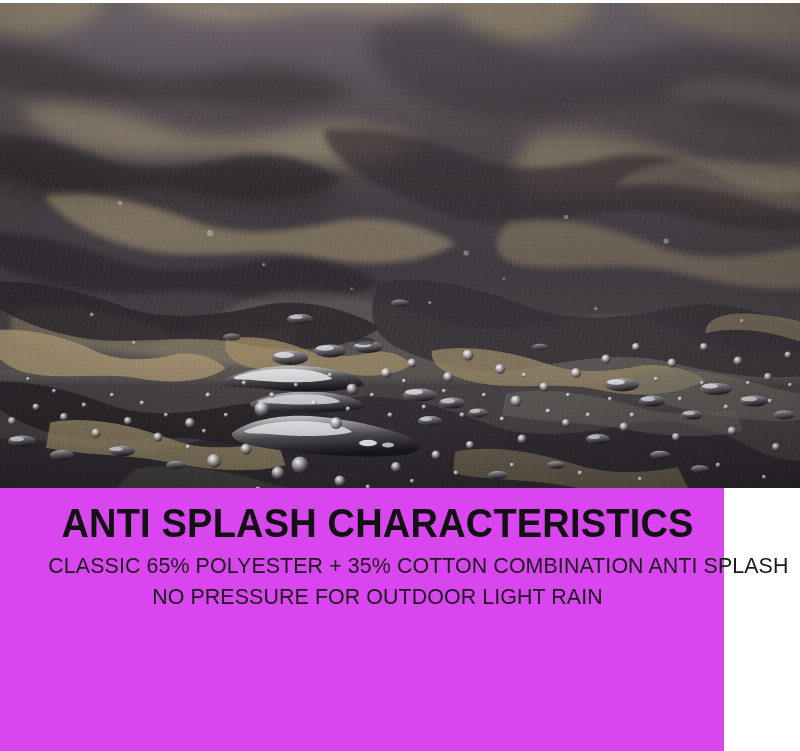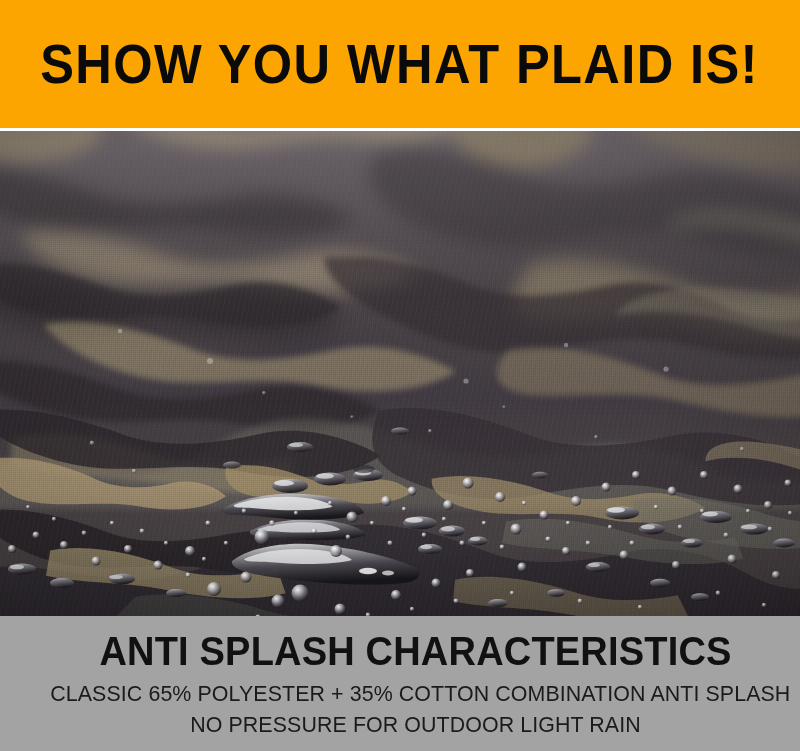--- a/index.html
+++ b/index.html
@@ -178,23 +178,23 @@
   }
 
   .droplets {
     position: absolute;
     inset: 0;
     pointer-events: none;
   }
 
   
   .caption {
-    width: 800px;
+    width: 724px;
     flex: 1 1 auto;
-    background: #a3a3a3;
+    background: #d946ef;
     padding-top: 14px;
     text-align: center;
     padding-left: 31px;
   }
 
   .caption-heading {
     font-family: "Liberation Sans Narrow", "Liberation Sans", sans-serif;
     font-size: 40px;
     font-weight: 700;
     color: #111111;
@@ -216,23 +216,20 @@
     white-space: nowrap;
   }
 
   .caption-sub.line2 { margin-top: 1px; }
 </style>
 </head>
 <body>
 
 <div class="poster">
 
-  <div class="header-banner">
-    <div class="header-title">SHOW YOU WHAT PLAID IS!</div>
-  </div>
   <div class="banner-gap"></div>
 
   <div class="photo">
 
     <div class="fabric-base"></div>
 
     <svg class="camo-far" viewBox="0 0 800 300" preserveAspectRatio="none">
       <g>
         <path d="M0,0 L120,0 C150,16 130,38 96,46 C60,55 26,44 0,30 Z" fill="#b3a179" opacity="0.78"></path>
         <path d="M150,0 C210,4 256,22 300,10 C340,0 372,6 392,0 L470,0 C452,26 404,34 360,28 C312,22 276,40 232,36 C190,32 160,18 150,0 Z" fill="#bdac83" opacity="0.72"></path>

